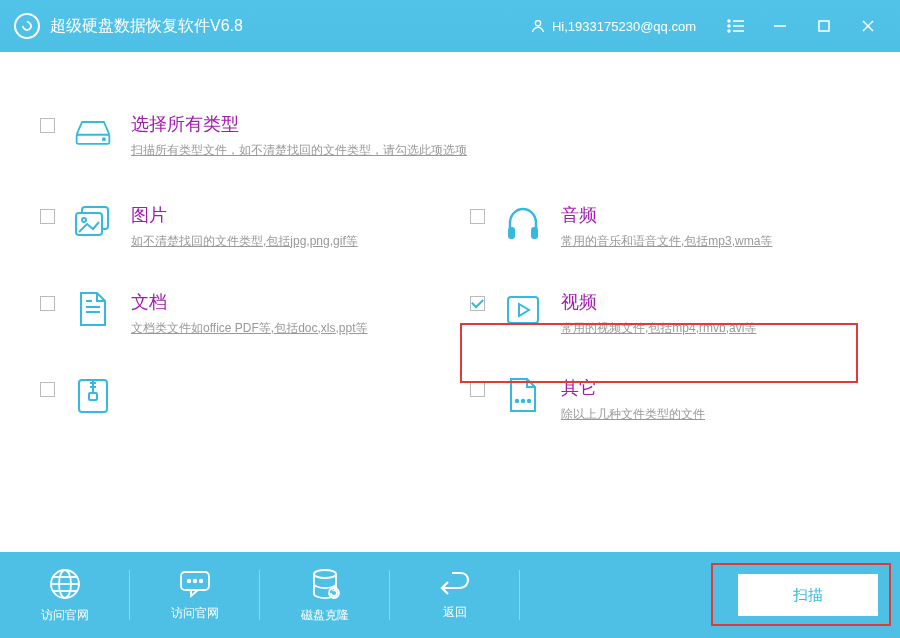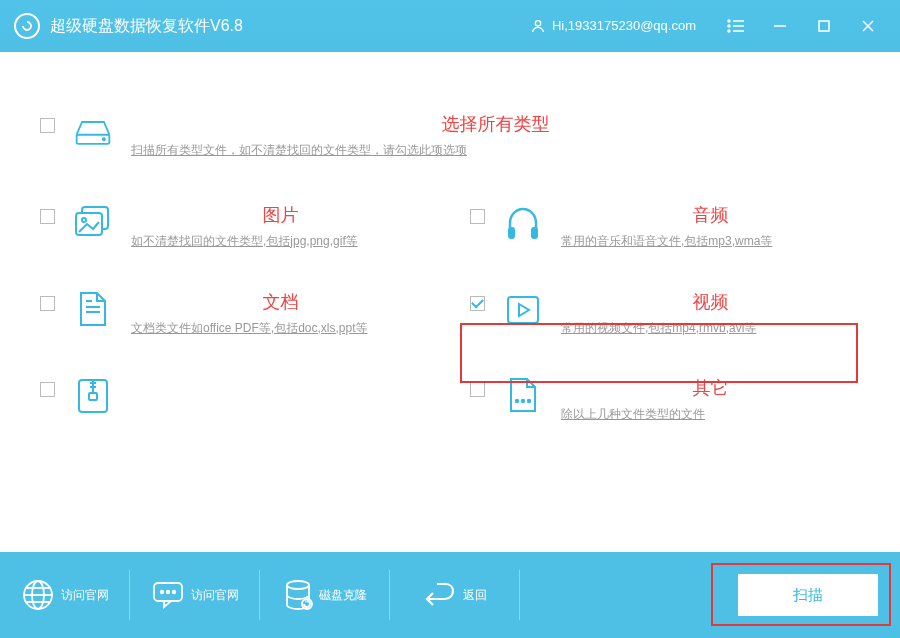--- a/index.html
+++ b/index.html
@@ -14,21 +14,21 @@
   color: #fff;
 }
 .logo {
   width: 26px; height: 26px;
   border: 2px solid #fff; border-radius: 50%;
   display: flex; align-items: center; justify-content: center;
   margin-right: 10px;
 }
 .logo-inner { width: 10px; height: 10px; border: 2px solid #fff; border-radius: 50%; border-left-color: transparent; transform: rotate(45deg); }
 .title { font-size: 16px; flex: 1; }
-.user-area { display: flex; align-items: flex-start; gap: 6px; font-size: 13px; margin-right: 18px; }
+.user-area { display: flex; align-items: center; gap: 6px; font-size: 13px; margin-right: 18px; }
 .win-controls { display: flex; gap: 0; }
 .win-btn { width: 44px; height: 52px; display: flex; align-items: center; justify-content: center; cursor: pointer; }
 .win-btn svg { stroke: #fff; fill: none; stroke-width: 1.5; }
 
 .content { padding: 60px 40px 0 40px; height: calc(100% - 52px - 86px); position: relative; }
 
 .option-row {
   display: flex;
   align-items: flex-start;
   gap: 18px;
@@ -50,21 +50,21 @@
   border-bottom: 2px solid #36b9e0;
   transform: rotate(-45deg) translate(1px, -1px);
 }
 .opt-icon {
   width: 40px; height: 40px;
   display: flex; align-items: center; justify-content: center;
   flex-shrink: 0;
   color: #36b9e0;
 }
 .opt-text { flex: 1; }
-.opt-title { font-size: 18px; color: #ef4444; margin-bottom: 6px; text-align: center; }
+.opt-title { font-size: 18px; color: #a21caf; margin-bottom: 6px; }
 .opt-desc { font-size: 12px; color: #999; line-height: 1.4; text-decoration: underline; }
 
 .grid {
   display: grid;
   grid-template-columns: 1fr 1fr;
   column-gap: 10px;
   row-gap: 40px;
   gap: 40px;
 }
 .grid .option-row { margin-bottom: 0; }
@@ -91,21 +91,21 @@
 .footer {
   position: absolute; bottom: 0; left: 0; right: 0;
   height: 86px;
   background: #4fc0e5;
   display: flex;
   align-items: center;
   padding: 0 16px 0 0;
 }
 .footer-item {
   width: 130px; height: 100%;
-  display: flex; 
+  display: flex; flex-direction: column;
   align-items: center; justify-content: center;
   gap: 6px; color: #fff; font-size: 12px;
   cursor: pointer;
   position: relative;
 }
 .footer-item:not(:last-of-type)::after {
   content: '';
   position: absolute; right: 0; top: 18px; bottom: 18px;
   width: 1px; background: rgba(255,255,255,0.35);
 }

